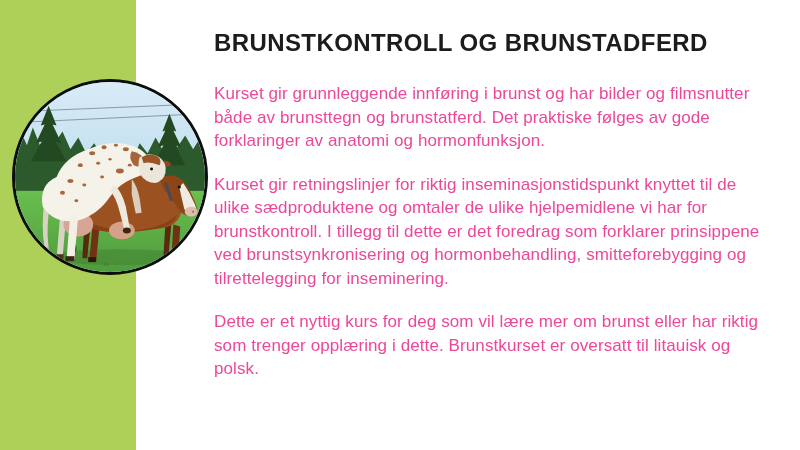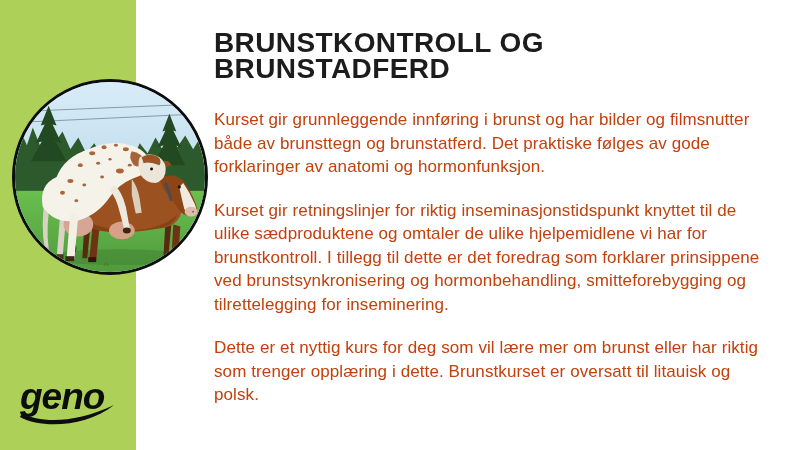--- a/index.html
+++ b/index.html
@@ -17,25 +17,25 @@
   }
   .photo-circle svg{display:block;width:100%;height:100%;}
   .logo{position:absolute;left:14px;top:377px;width:112px;height:50px;}
   .logo svg{display:block;width:100%;height:100%;}
   .logo text{
     font-family:"Liberation Sans",sans-serif;font-style:italic;font-weight:bold;
     letter-spacing:-1px;fill:#0d0d0d;
   }
   .content{position:absolute;left:214px;top:30px;width:556px;}
   .content h1{
-    margin:0 0 26px 0;font-size:28px;line-height:26px;font-weight:bold;
+    margin:0 0 26px 0;font-size:24px;line-height:26px;font-weight:bold;
     letter-spacing:0.4px;color:#1c1c1c;
   }
   .content p{
-    margin:0 0 20px 0;font-size:17px;line-height:23.5px;color:#c2410c;
+    margin:0 0 20px 0;font-size:17px;line-height:23.5px;color:#ec4899;
     letter-spacing:0.1px;
   }
 </style>
 </head>
 <body>
 
 <div class="slide">
 
   <div class="green-panel"></div>
 
@@ -122,26 +122,20 @@
       </g>
 
       <g stroke="#3e7d30" stroke-width="1.2" fill="none" opacity="0.7">
         <path d="M22,182 q2,-6 4,0"></path>
           <path d="M90,186 q2,-6 4,0"></path>
           <path d="M150,180 q2,-6 4,0"></path>
       </g>
     </svg>
   </div>
 
-  <div class="logo">
-    <svg viewBox="0 0 112 50">
-      <text x="6" y="32" font-size="37">geno</text>
-      <path d="M8,36 C 26,46 60,47 100,28 C 72,50 28,52 6,40 Z" fill="#0d0d0d"></path>
-    </svg>
-  </div>
 
   <div class="content">
     <h1>BRUNSTKONTROLL OG BRUNSTADFERD</h1>
     <p>Kurset gir grunnleggende innføring i brunst og har bilder og filmsnutter både av brunsttegn og brunstatferd. Det praktiske følges av gode forklaringer av anatomi og hormonfunksjon.</p>
     <p>Kurset gir retningslinjer for riktig inseminasjonstidspunkt knyttet til de ulike sædproduktene og omtaler de ulike hjelpemidlene vi har for brunstkontroll. I tillegg til dette er det foredrag som forklarer prinsippene ved brunstsynkronisering og hormonbehandling, smitteforebygging og tilrettelegging for inseminering.</p>
     <p>Dette er et nyttig kurs for deg som vil lære mer om brunst eller har riktig som trenger opplæring i dette. Brunstkurset er oversatt til litauisk og polsk.</p>
   </div>
 
 </div>
 

